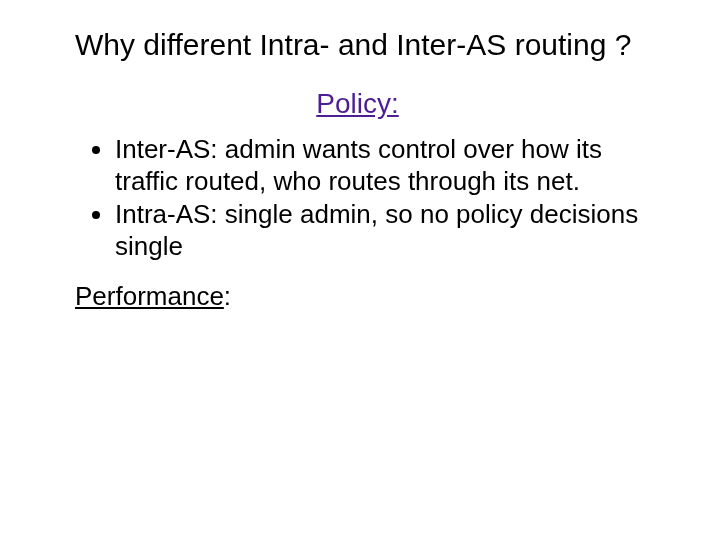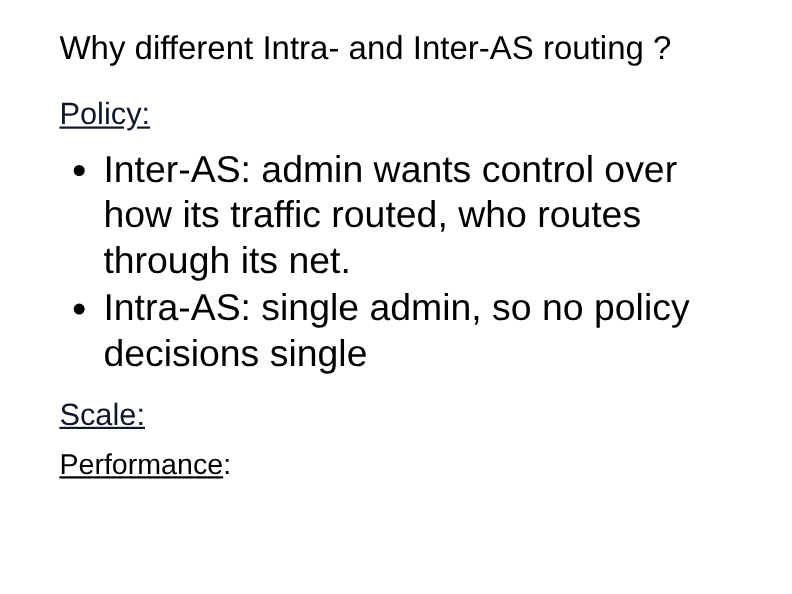--- a/index.html
+++ b/index.html
@@ -8,41 +8,41 @@
     width: 720px;
     height: 540px;
     background: #ffffff;
     font-family: Arial, Helvetica, sans-serif;
     color: #000000;
   }
   .slide {
     box-sizing: border-box;
     width: 690px;
     height: 540px;
-    padding: 28px 50px 20px 54px;
+    padding: 28px 50px 20px 75px;
   }
   .title {
     font-size: 30px;
     font-weight: 400;
     margin-bottom: 26px;
   }
   .section {
     font-size: 28px;
     font-weight: 400;
     text-decoration: underline;
     margin-bottom: 14px;
   }
-  .section.red   { color: #0f172a; }
+  .section.red   { color: #4c1d95; text-align: center; }
   ul {
     margin: 0 0 18px 0;
     padding-left: 40px;
     list-style-type: disc;
   }
   li {
-    font-size: 34px;
+    font-size: 26px;
     line-height: 1.22;
     margin-bottom: 2px;
   }
   .subhead {
     font-size: 26px;
     text-decoration: underline;
     margin-left: 0;
   }
 </style>
 </head>
@@ -51,19 +51,18 @@
 <div class="slide">
 
   <div class="title">Why different Intra- and Inter-AS routing ?</div>
 
   <div class="section red">Policy:</div>
   <ul>
     <li>Inter-AS: admin wants control over how its traffic routed, who routes through its net.</li>
     <li>Intra-AS: single admin, so no policy decisions single</li>
   </ul>
 
-  <div class="section red">Scale:</div>
 
   <div class="subhead">
     <span>Performance</span><span style="text-decoration:none; display:inline-block;">:</span>
   </div>
 
 </div>
 
 </body></html>

